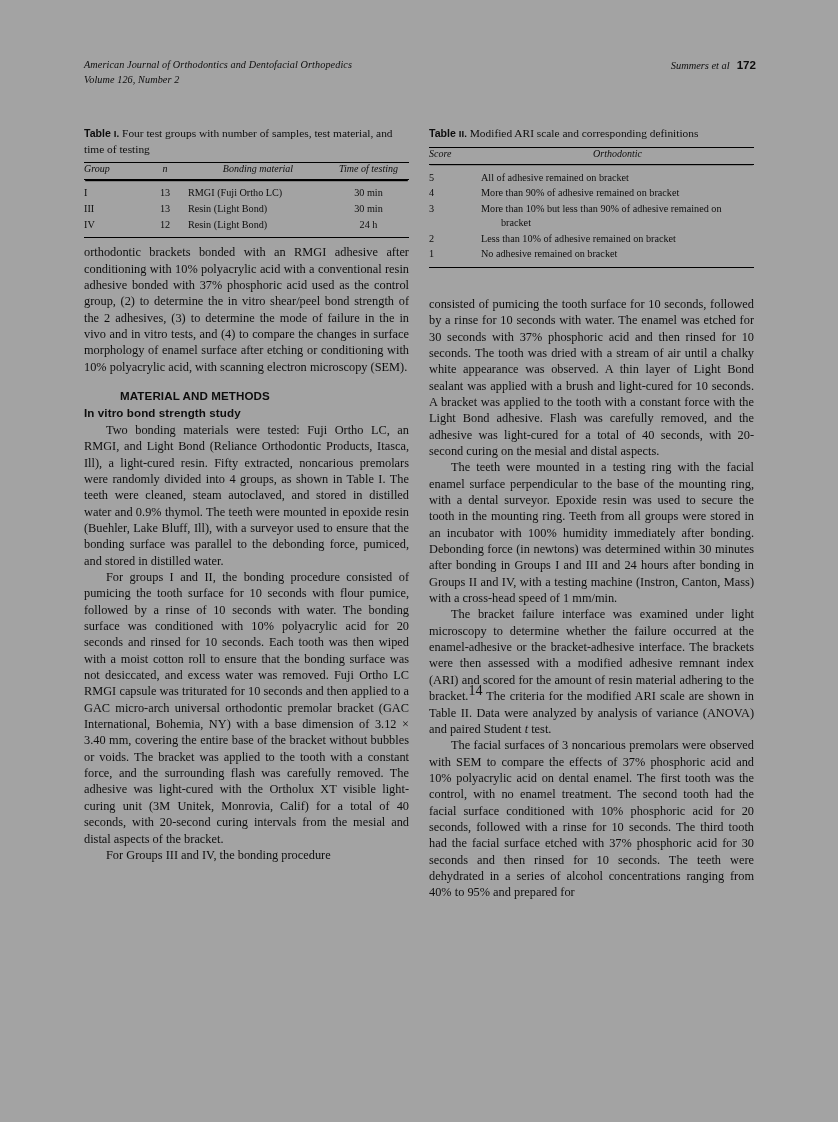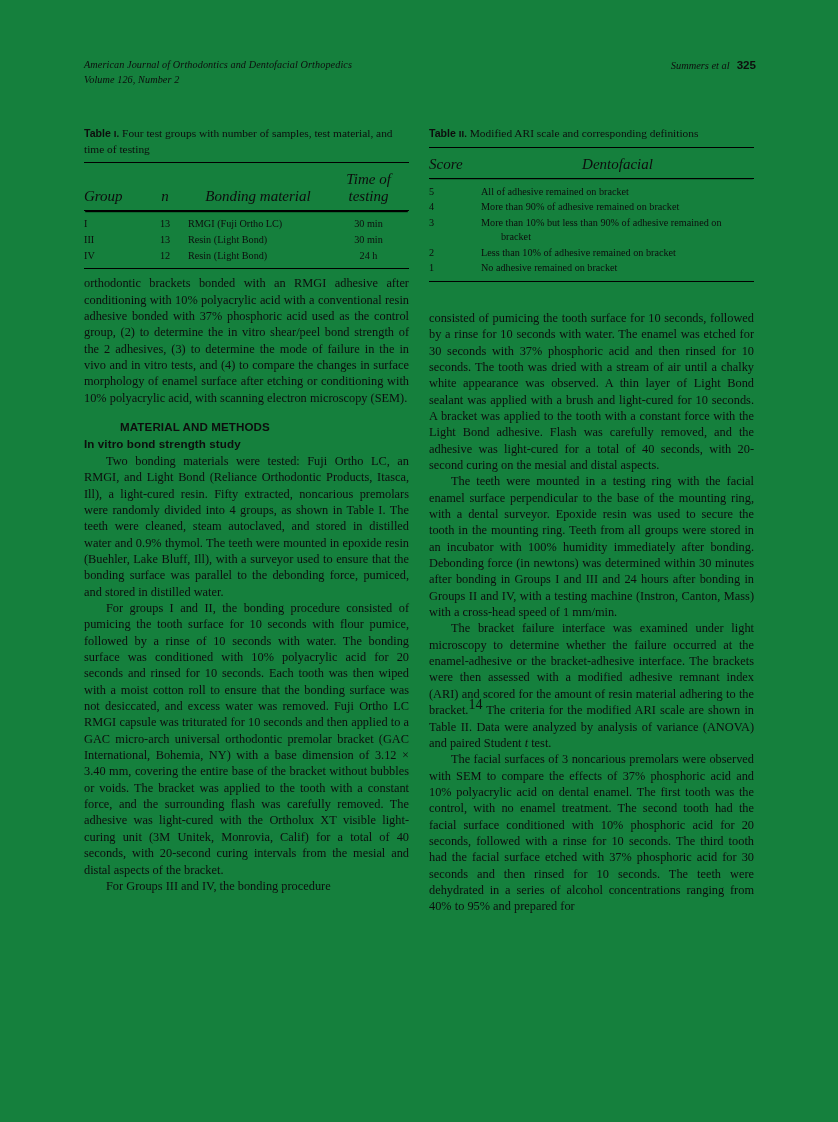--- a/index.html
+++ b/index.html
@@ -13,21 +13,21 @@
     position: relative;
     font-family: "Liberation Serif", serif;
     color: #0d0d0d;
     overflow: hidden;
   }
   .page {
     position: absolute;
     left: 0; top: 0;
     width: 838px;
     height: 1122px;
-    background: #15803d;
+    background: #a3a3a3;
   }
 
   
   .running-head {
     position: absolute;
     left: 84px;
     top: 58px;
     width: 672px;
     display: flex;
     justify-content: space-between;
@@ -81,23 +81,23 @@
     font-size: 9.6px;
   }
   table.data {
     width: 100%;
     border-collapse: collapse;
     font-size: 10.2px;
   }
   table.data thead th {
     font-style: italic;
     font-weight: normal;
-    padding: 8px 0 5px 0;
+    padding: 0 0 5px 0;
     vertical-align: bottom;
-    font-size: 15px;
+    font-size: 10px;
   }
   .rule-top {
     border-top: 1.6px solid #000;
   }
   .rule-double {
     border-bottom: 1.1px solid #000;
     box-shadow: 0 2.4px 0 -1.2px #000;
   }
   .rule-bottom {
     border-bottom: 1.4px solid #000;
@@ -173,21 +173,21 @@
 <body>
 
 <div class="page">
 
   <div class="running-head">
     <div class="rh-left">
       <div>American Journal of Orthodontics and Dentofacial Orthopedics</div>
       <div>Volume 126, Number 2</div>
     </div>
     <div class="rh-right">
-      <span class="authors">Summers et al</span><span class="pageno">325</span>
+      <span class="authors">Summers et al</span><span class="pageno">172</span>
     </div>
   </div>
 
   <div class="col col-left">
 
     <div class="table-block">
       <div class="table-caption">
         <span class="tlabel"><span>Table</span> <span class="rn">I.</span></span>
         <span>Four test groups with number of samples, test material, and time of testing</span>
       </div>
@@ -237,21 +237,21 @@
 
     <div class="table-block">
       <div class="table-caption">
         <span class="tlabel"><span>Table</span> <span class="rn">II.</span></span>
         <span>Modified ARI scale and corresponding definitions</span>
       </div>
       <table class="data t2">
         <thead>
           <tr class="rule-top rule-double">
             <th class="c-score">Score</th>
-            <th class="c-def">Dentofacial</th>
+            <th class="c-def">Orthodontic</th>
           </tr>
         </thead>
         <tbody>
           <tr>
             <td class="c-score">5</td>
             <td class="c-def">All of adhesive remained on bracket</td>
           </tr>
           <tr>
             <td class="c-score">4</td>
             <td class="c-def">More than 90% of adhesive remained on bracket</td>

